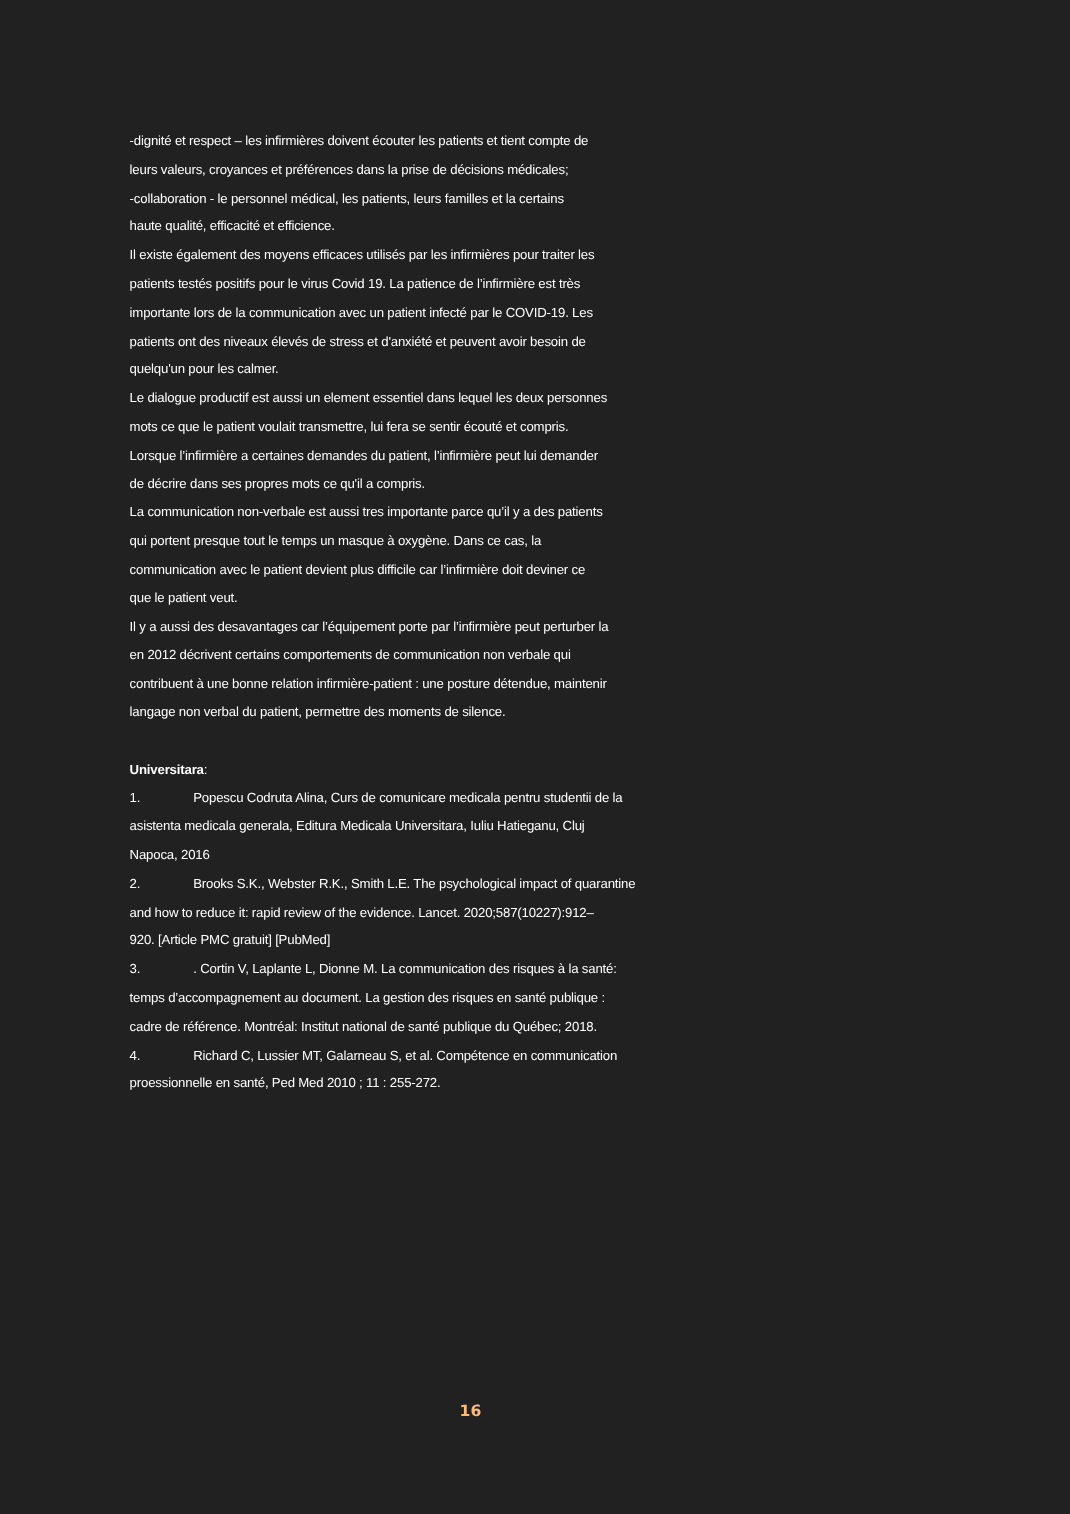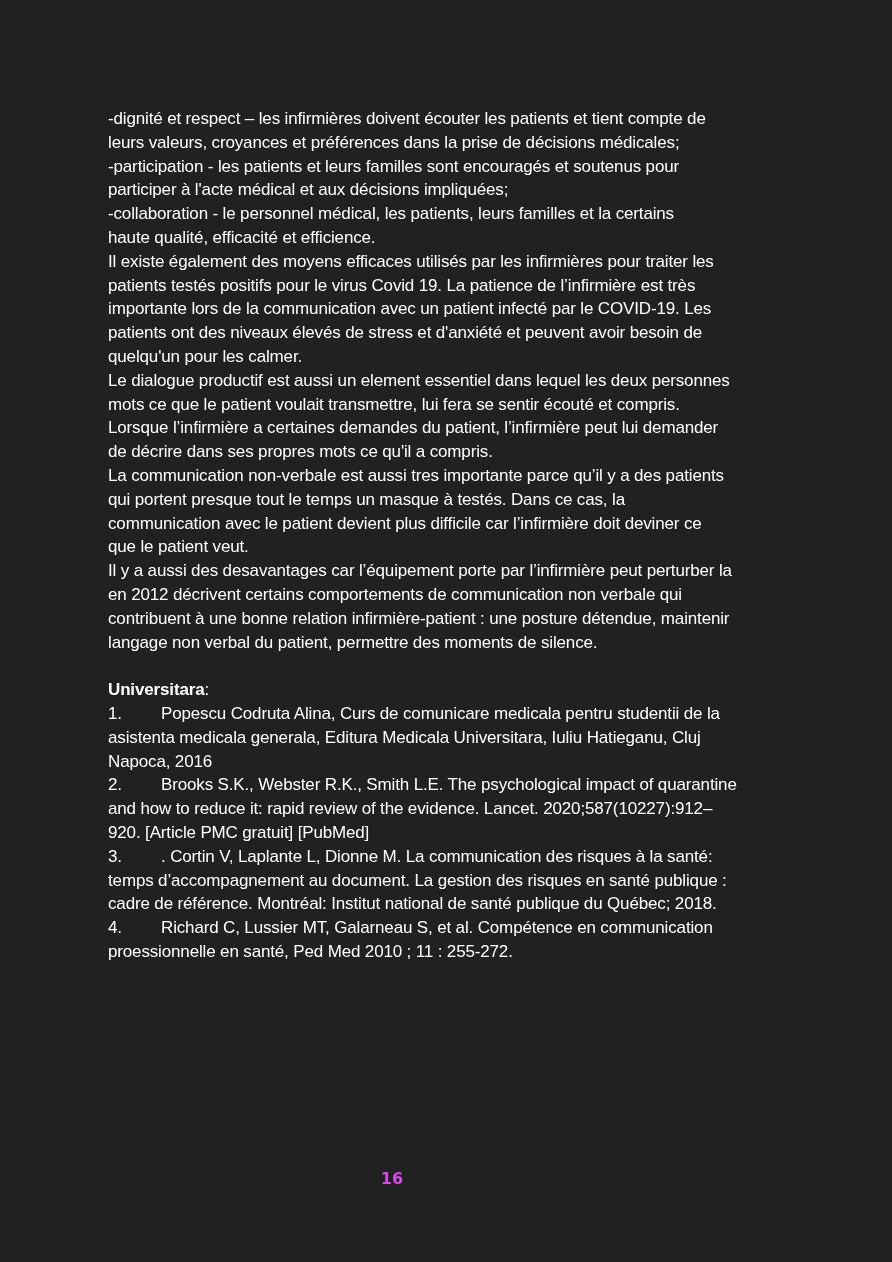--- a/index.html
+++ b/index.html
@@ -13,21 +13,21 @@
       position: relative;
       overflow: hidden;
       color: #ffffff;
     }
     .page {
       position: absolute;
       left: 108px;
       top: 107px;
       width: 690px;
       font-family: "Liberation Sans", sans-serif;
-      font-size: 17px;
+      font-size: 11px;
       line-height: 23.8px;
       letter-spacing: -0.15px;
     }
     .line {
       white-space: nowrap;
       display: block;
     }
     .blank {
       height: 23.8px;
     }
@@ -37,38 +37,34 @@
       width: 53px;
     }
     .page-number {
       position: absolute;
       left: 0;
       width: 784px;
       top: 1169px;
       text-align: center;
       font-family: "DejaVu Sans", sans-serif;
       font-weight: bold;
-      font-size: 16px;
-      color: #d946ef;
+      font-size: 13px;
+      color: #fdba74;
     }
   </style>
 </head>
 <body>
 
 <div class="page">
 
   <div class="paragraph">
     <span class="line">-dignité et respect – les infirmières doivent  écouter les patients et tient compte de</span>
     <span class="line">leurs valeurs, croyances et préférences dans la prise de décisions médicales;</span>
   </div>
 
-  <div class="paragraph">
-    <span class="line">-participation - les patients et leurs familles sont encouragés et soutenus pour</span>
-    <span class="line">participer à l'acte médical et aux décisions impliquées;</span>
-  </div>
 
   <div class="paragraph">
     <span class="line">-collaboration - le personnel médical, les patients, leurs familles et la certains</span>
     <span class="line">haute qualité, efficacité et efficience.</span>
   </div>
 
   <div class="paragraph">
     <span class="line">Il existe également des moyens efficaces utilisés par les infirmières pour traiter les</span>
     <span class="line">patients testés positifs pour le virus Covid 19. La patience de l’infirmière est très</span>
     <span class="line">importante lors de la communication avec un patient infecté par le COVID-19. Les</span>
@@ -78,21 +74,21 @@
 
   <div class="paragraph">
     <span class="line">Le dialogue productif est aussi un element essentiel dans lequel les deux personnes</span>
     <span class="line">mots ce que le patient voulait transmettre, lui fera se sentir écouté et compris.</span>
     <span class="line">Lorsque l’infirmière a certaines demandes du patient, l’infirmière peut lui demander</span>
     <span class="line">de décrire dans ses propres mots ce qu'il a compris.</span>
   </div>
 
   <div class="paragraph">
     <span class="line">La communication non-verbale est aussi tres importante parce qu’il y a des patients</span>
-    <span class="line">qui portent presque tout le temps un masque à testés. Dans ce cas, la</span>
+    <span class="line">qui portent presque tout le temps un masque à oxygène. Dans ce cas, la</span>
     <span class="line">communication avec le patient devient plus difficile car l’infirmière doit deviner ce</span>
     <span class="line">que le patient veut.</span>
   </div>
 
   <div class="paragraph">
     <span class="line">Il y a aussi des desavantages car l’équipement porte par l’infirmière peut perturber la</span>
     <span class="line">en 2012 décrivent certains comportements de communication non verbale qui</span>
     <span class="line">contribuent à une bonne relation infirmière-patient : une posture détendue, maintenir</span>
     <span class="line">langage non verbal du patient, permettre des moments de silence.</span>
   </div>

